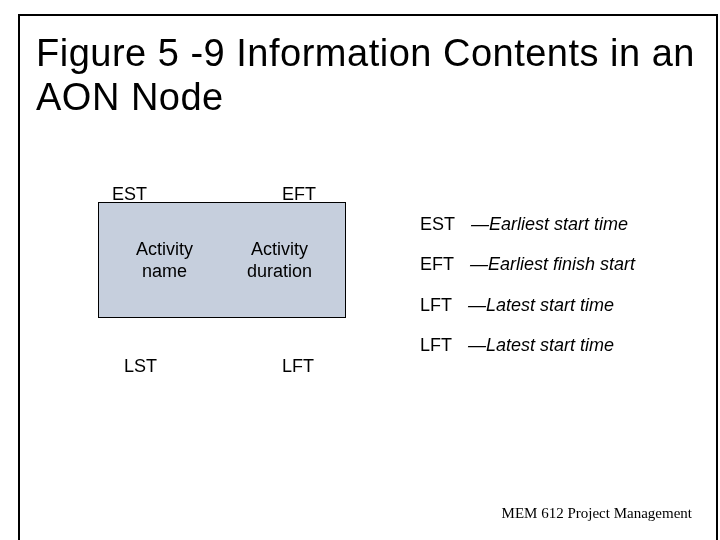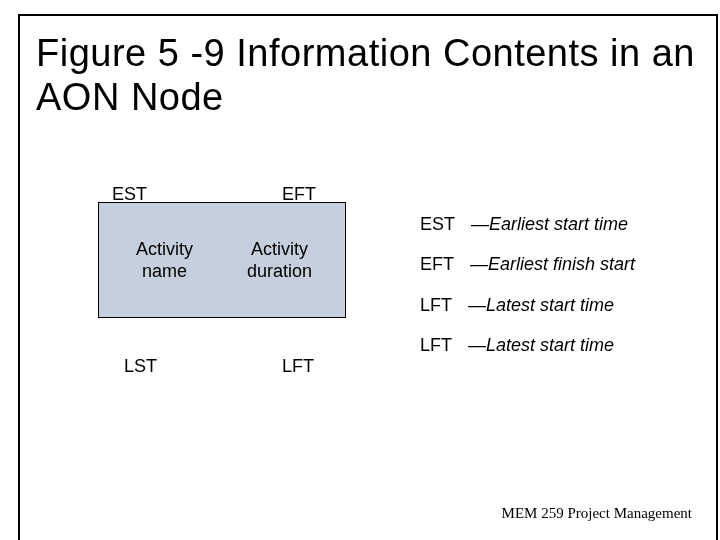--- a/index.html
+++ b/index.html
@@ -121,15 +121,15 @@
       <div class="legend-row">
         <span class="legend-abbr">LFT</span><span class="legend-def">—Latest start time</span>
       </div>
       <div class="legend-row">
         <span class="legend-abbr">LFT</span><span class="legend-def">—Latest start time</span>
       </div>
     </div>
 
   </div>
 
-  <div class="footer">MEM 259 Project Management</div>
+  <div class="footer">MEM 612 Project Management</div>
 
 </div>
 
 </body></html>

